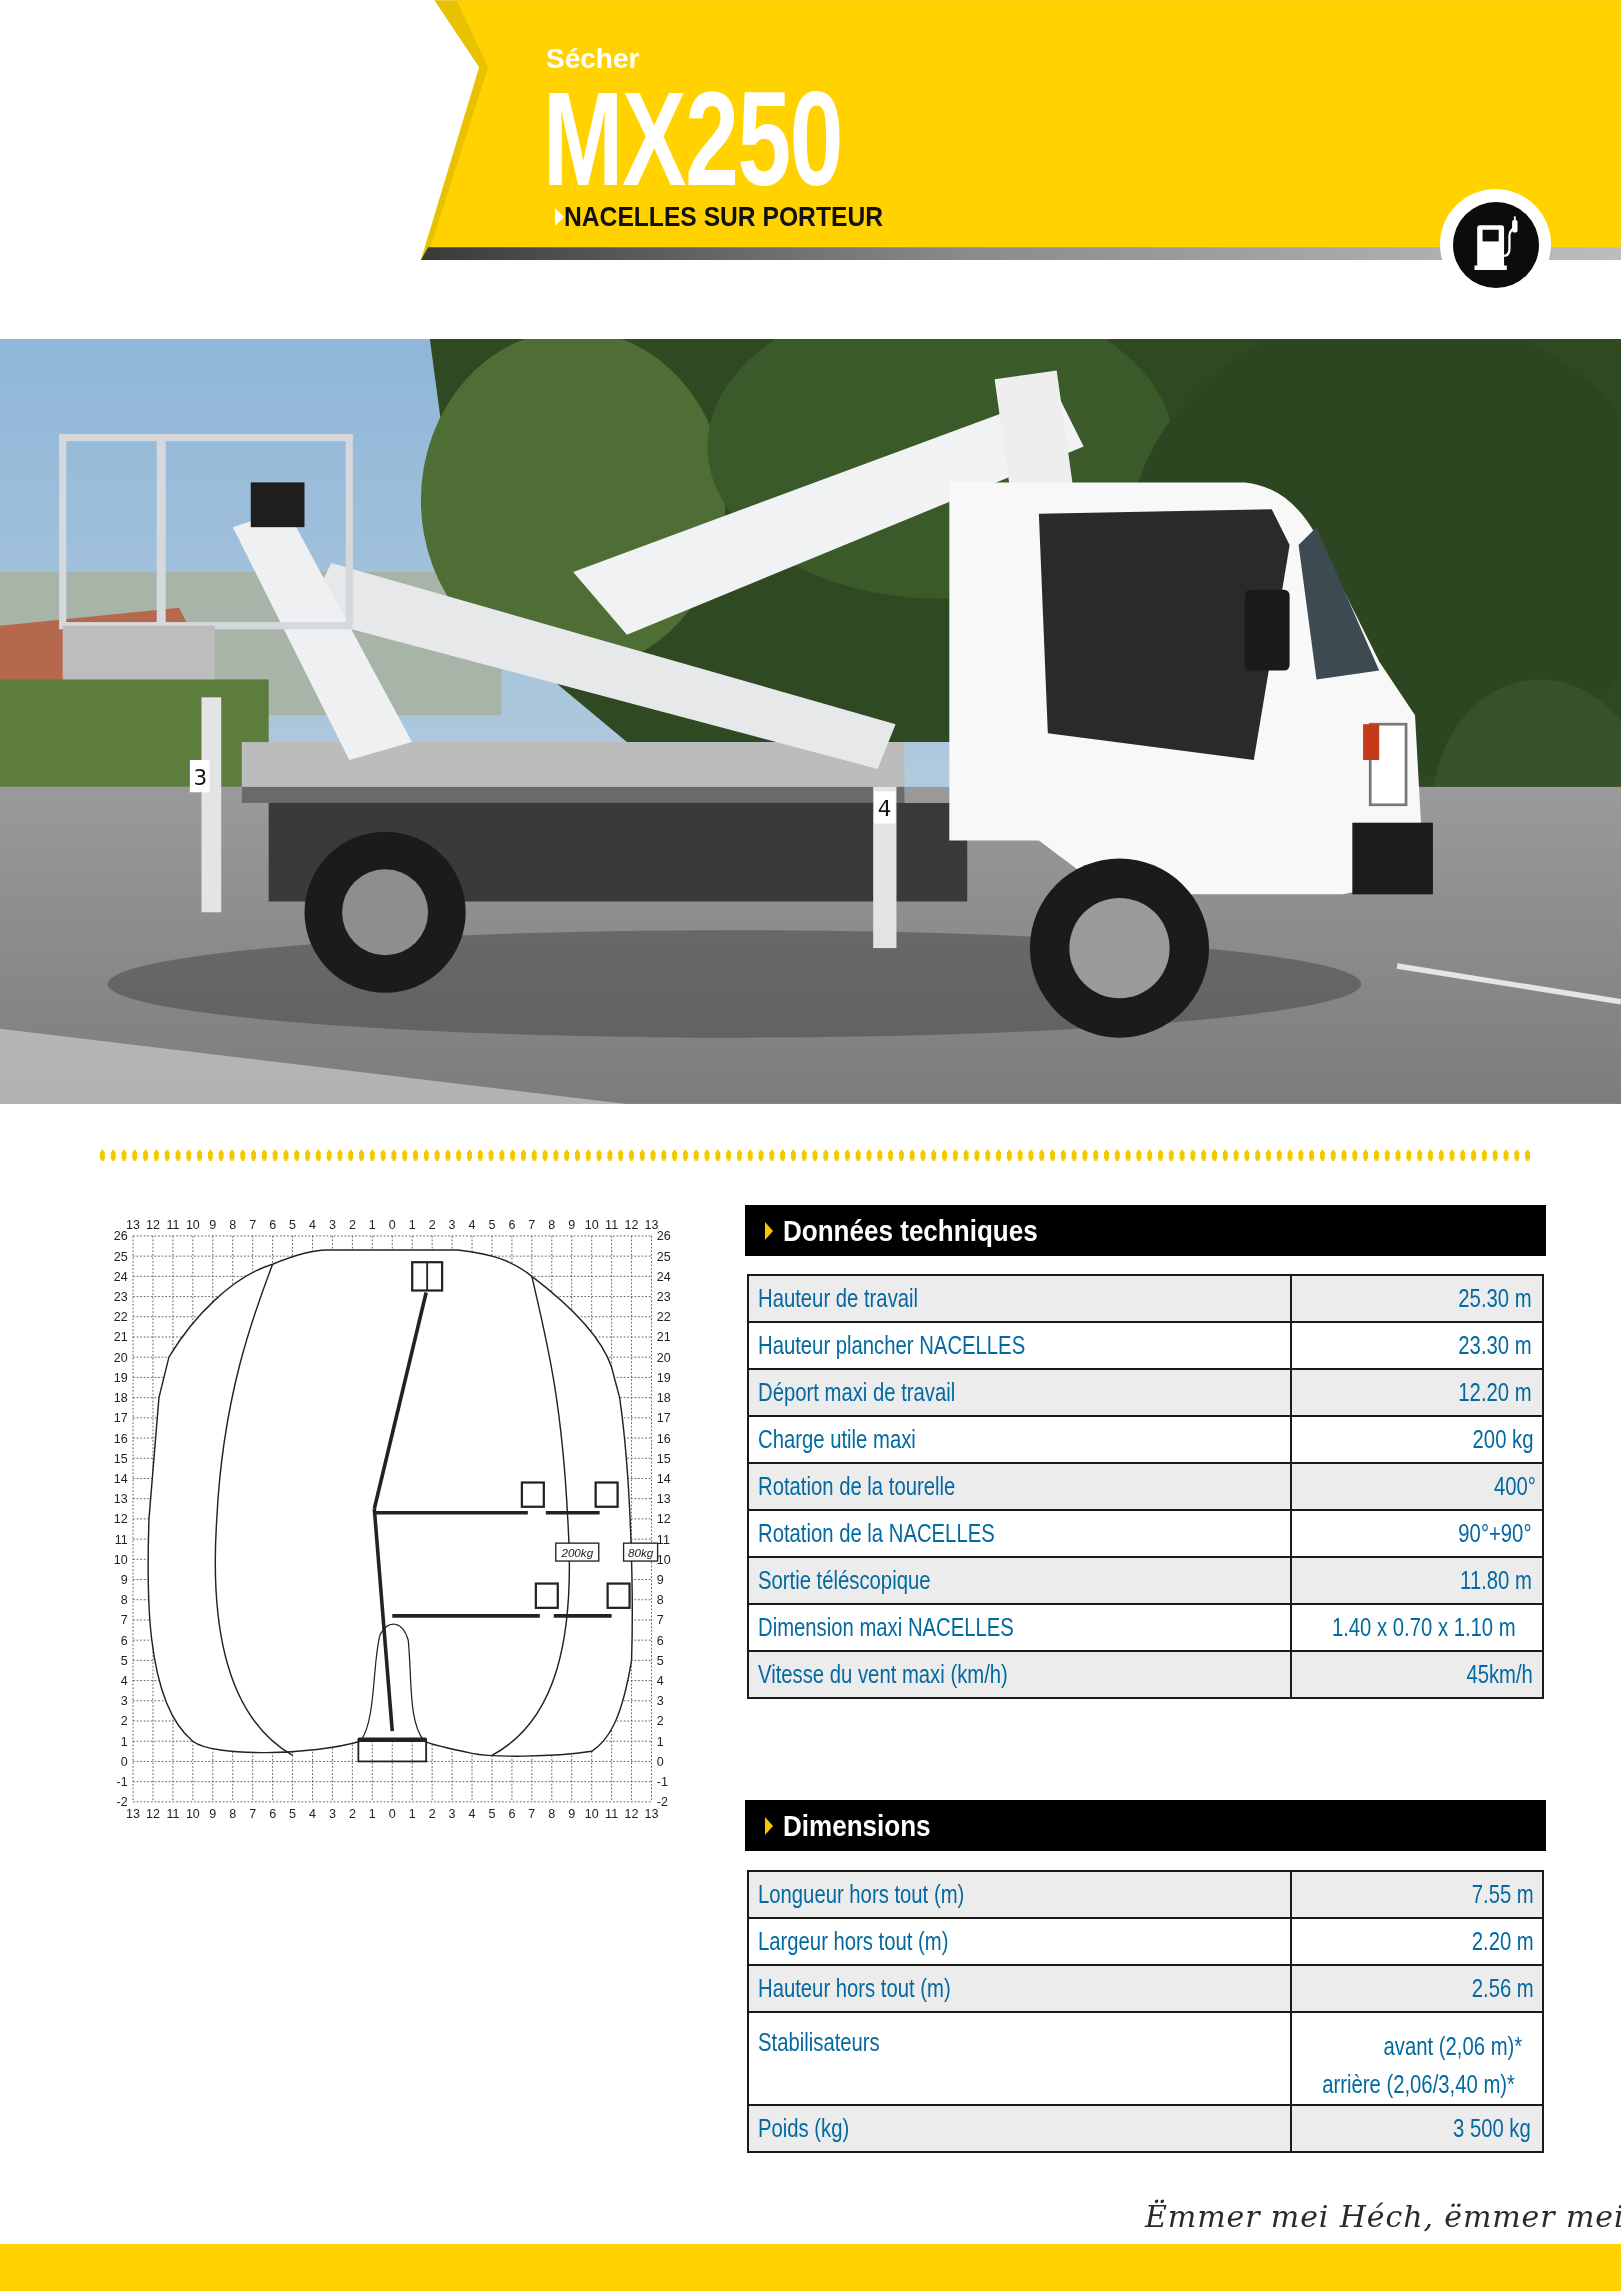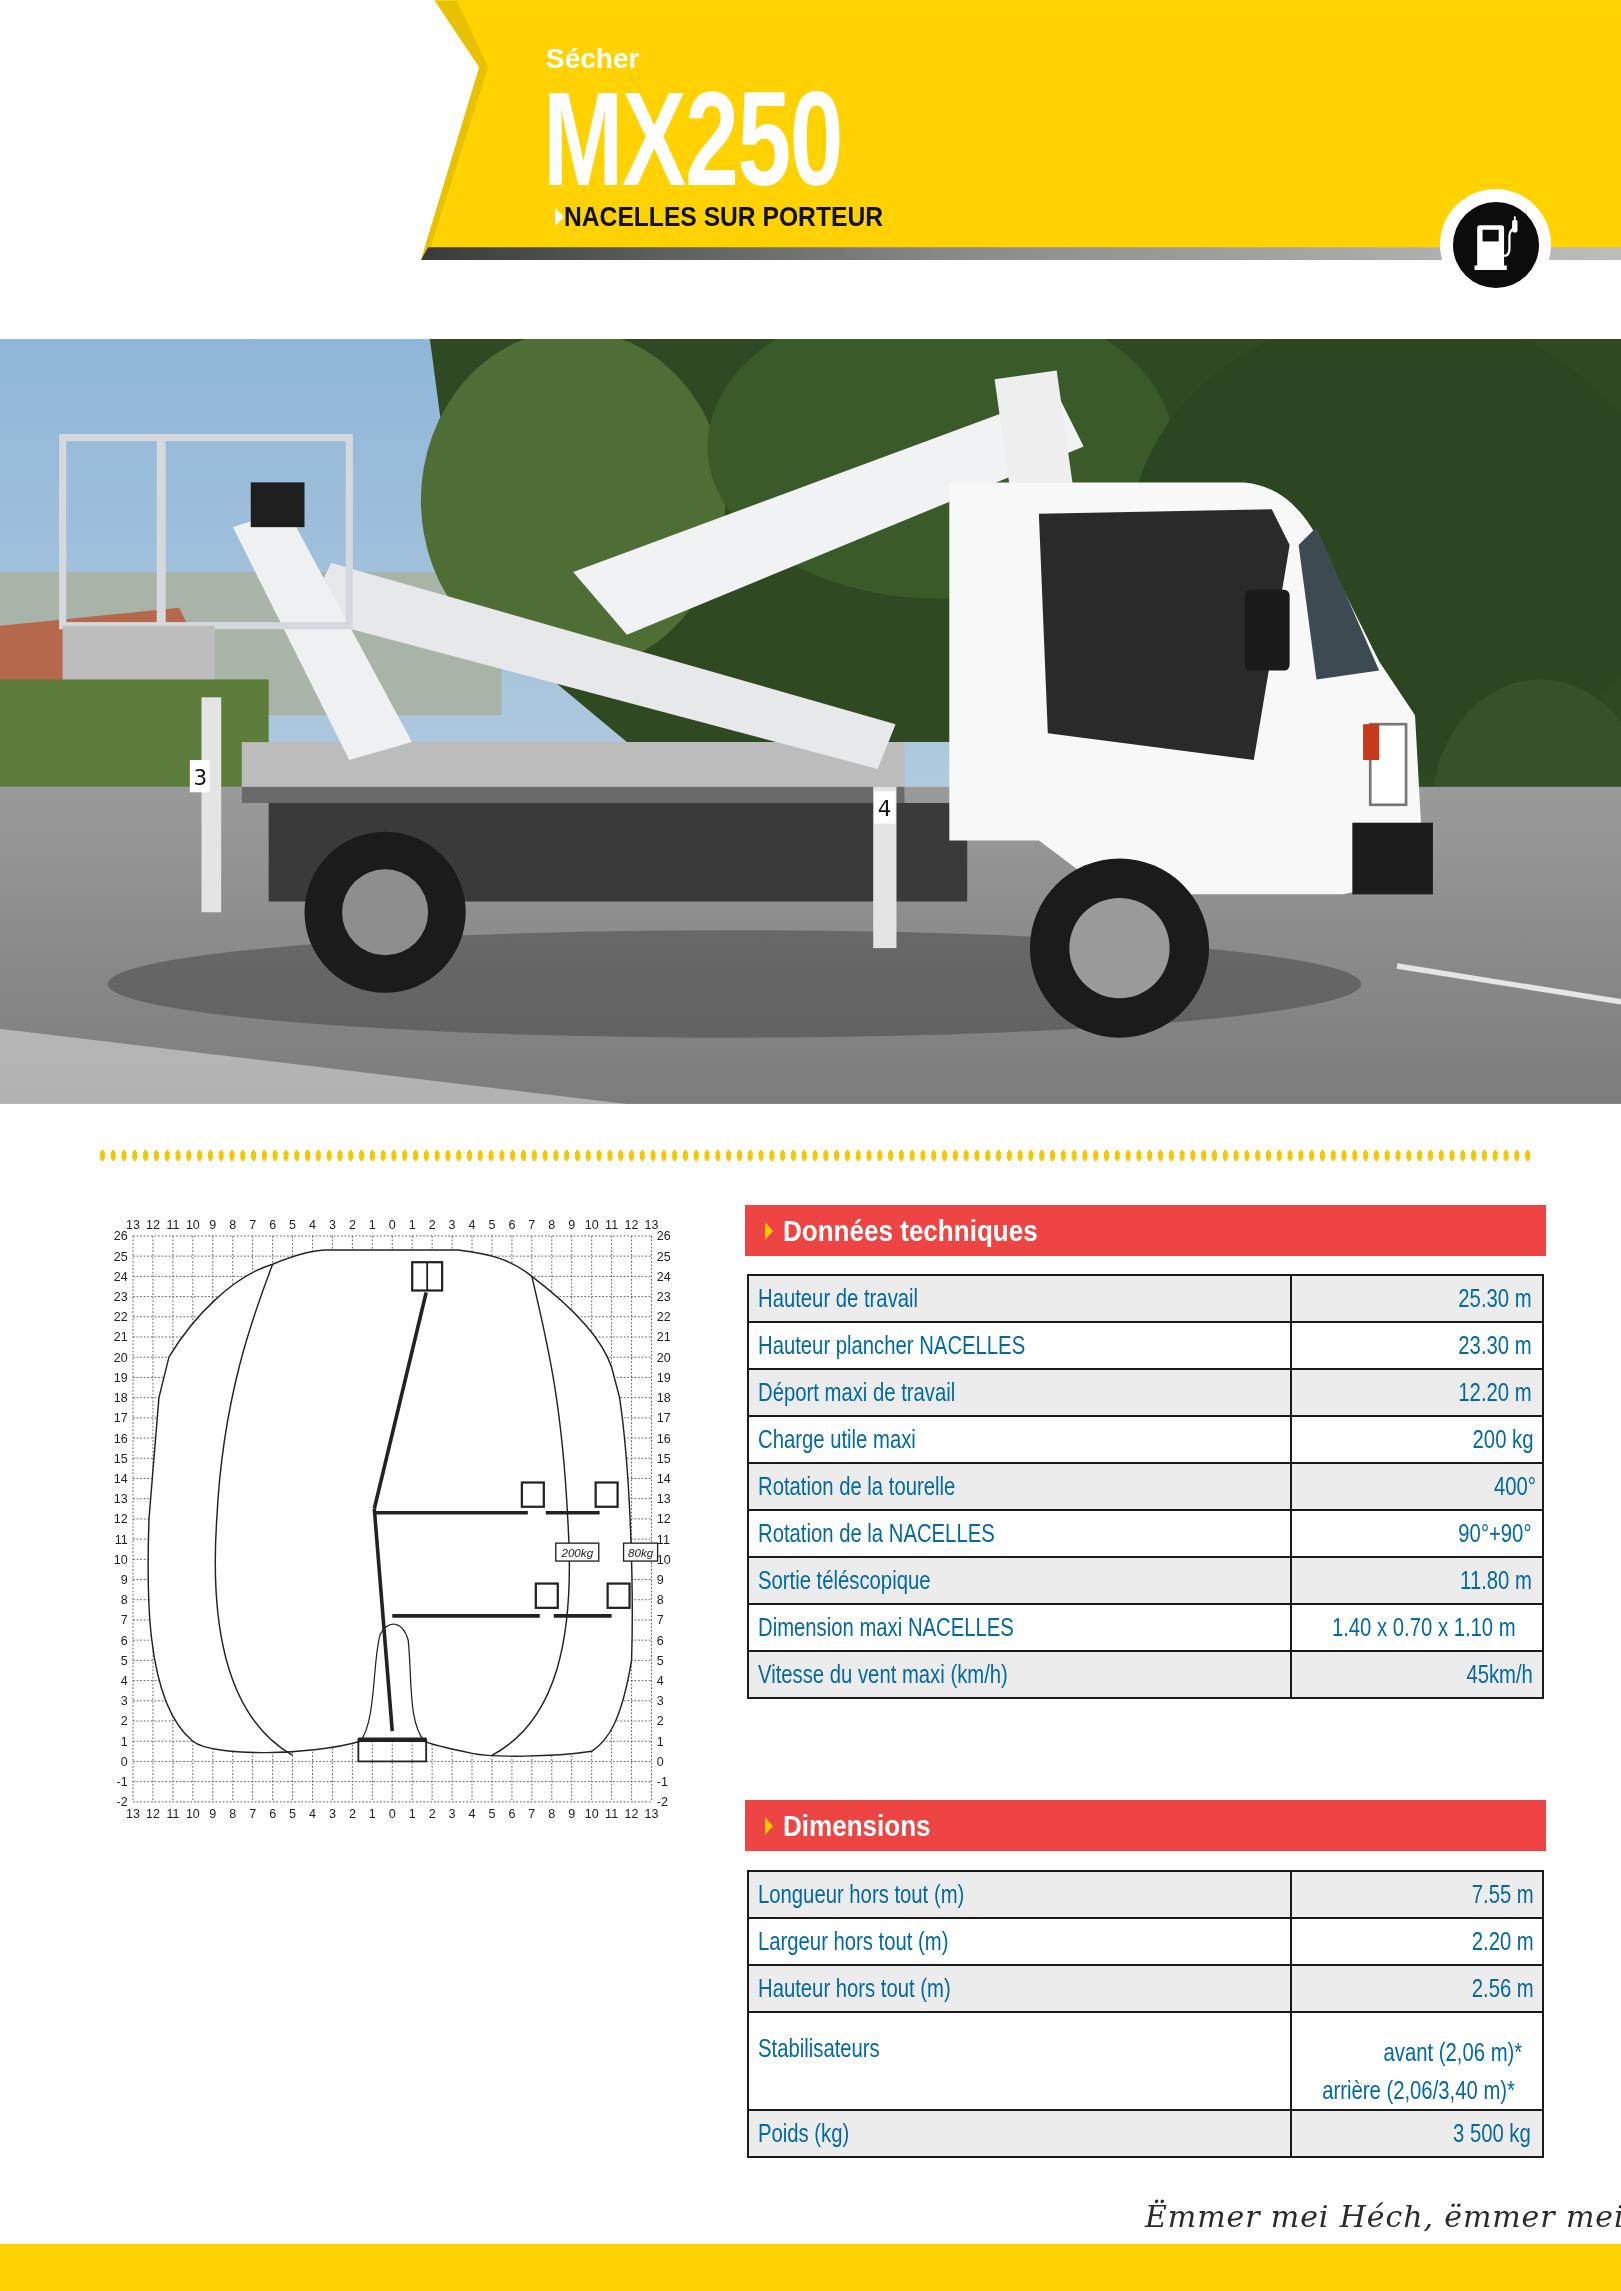--- a/index.html
+++ b/index.html
@@ -30,34 +30,34 @@
 
   
   .separator { position: absolute; left: 97px; top: 1149px; width: 1433px; height: 12.5px;
     background-image: radial-gradient(ellipse 2.7px 5.4px at center, #f2c800 95%, transparent 100%);
     background-size: 10.8px 12.5px; background-repeat: repeat-x; }
 
   
   .diagram { position: absolute; left: 99px; top: 1209px; width: 591px; height: 618px; }
 
   
-  .section-head { position: absolute; left: 745px; width: 801px; height: 51px; background: #ef4444; display: flex; align-items: center; padding-left: 19.7px; }
+  .section-head { position: absolute; left: 745px; width: 801px; height: 51px; background: #000000; display: flex; align-items: center; padding-left: 19.7px; }
   .section-head .tri { width: 0; height: 0; border-top: 9px solid transparent; border-bottom: 9px solid transparent; border-left: 8px solid #f5c800; margin-right: 10.7px; }
   .section-head .title { font-family: "Liberation Sans", sans-serif; font-weight: 700; font-size: 29.6px; color: #ffffff; transform: scaleX(0.88); transform-origin: left; white-space: nowrap; }
 
   table.spec { position: absolute; left: 747px; width: 797px; border-collapse: collapse; border: 2.7px solid #1a1a1a; }
   table.spec td { border: 2.7px solid #1a1a1a; height: 47px; font-family: Liberation Sans, sans-serif; font-size: 26px; color: #0369a1; vertical-align: middle; }
   table.spec td.lbl { width: 543px; padding-left: 9px; }
   table.spec td.val { text-align: right; }
   table.spec td span.n { display: inline-block; transform: scaleX(0.78); white-space: nowrap; }
   table.spec td.lbl span.n { transform-origin: left; }
   table.spec td.val span.n { transform-origin: center; }
   table.spec tr:nth-child(odd) td { background: #ececec; }
   table.spec tr:nth-child(even) td { background: #ffffff; }
-  table.spec tr.tall td { height: 93px; vertical-align: top; padding-top: 20px; }
+  table.spec tr.tall td { height: 93px; vertical-align: top; padding-top: 14px; }
   table.spec tr.tall td.val .n { line-height: 38px; }
 
   
   .slogan { position: absolute; left: 1145px; top: 2199px; font-family: "DejaVu Serif", serif; font-style: italic; font-size: 30px; color: #2a2a2a; white-space: nowrap; letter-spacing: 0.9px; }
   .footer-bar { position: absolute; left: 0; top: 2244px; width: 1621px; height: 47px; background: #ffd200; }
 </style>
 </head>
 <body>
 
 <div class="header">

